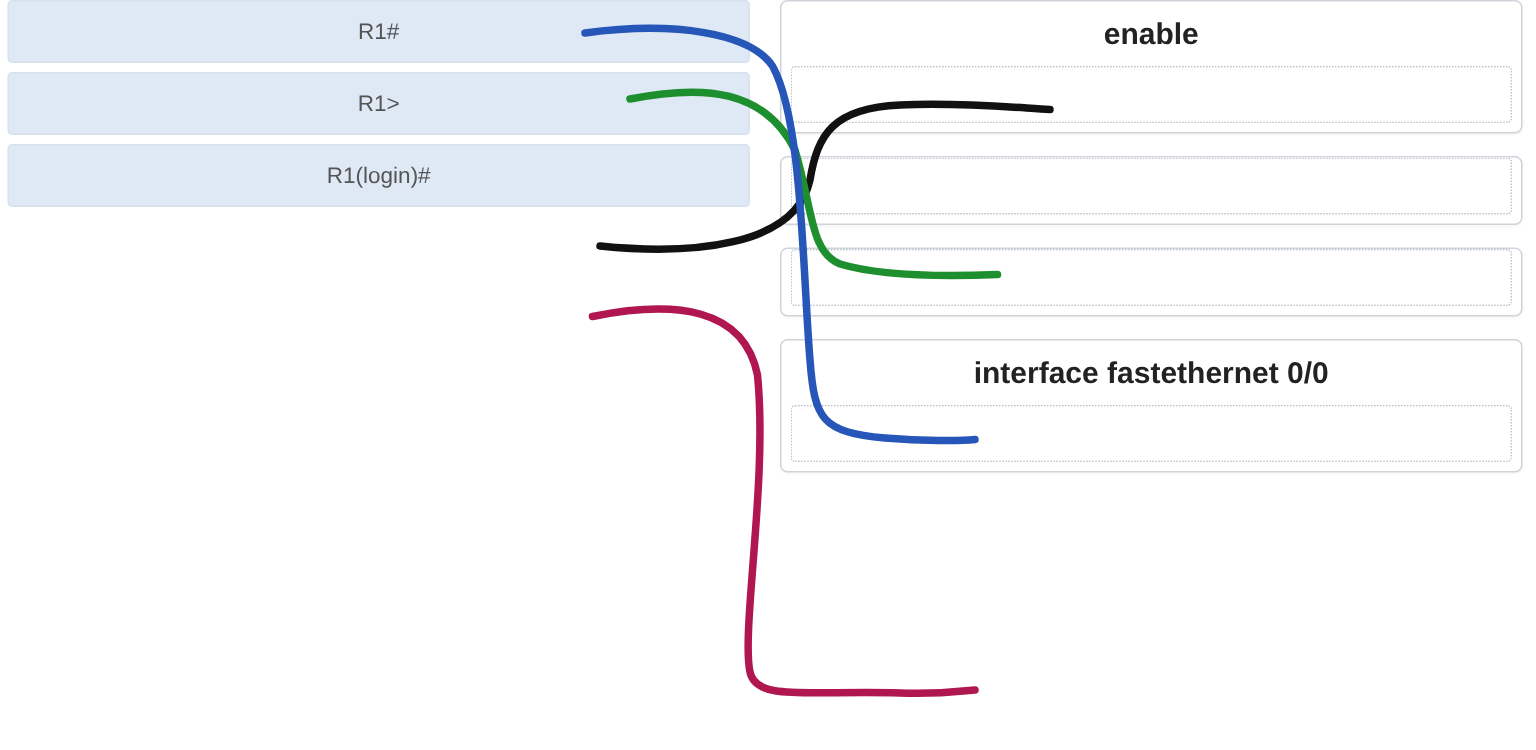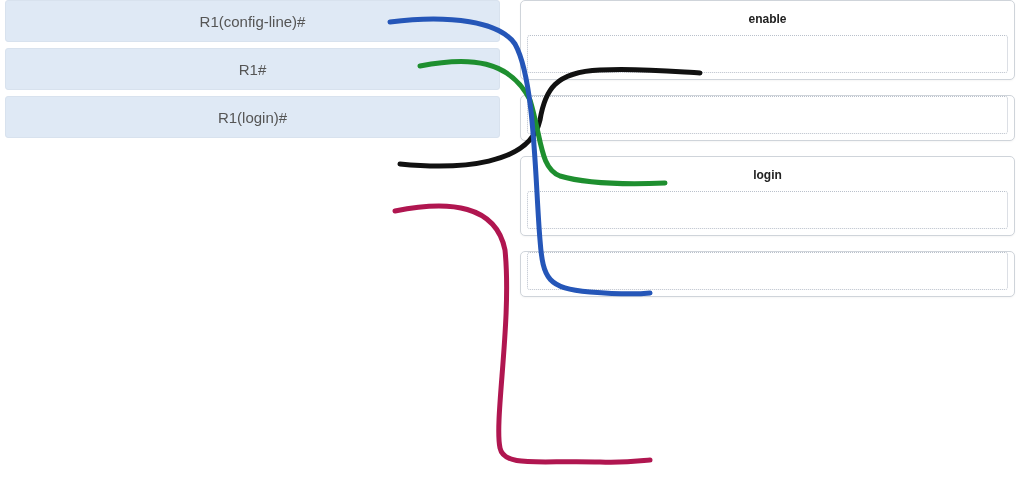--- a/index.html
+++ b/index.html
@@ -40,21 +40,21 @@
     background: #fff;
     border: 1px solid #cfd4da;
     border-radius: 5px;
     margin-bottom: 15px;
     padding: 0;
     box-shadow: 0 1px 2px rgba(0,0,0,0.04);
   }
   .right-header {
     text-align: center;
     font-weight: bold;
-    font-size: 12px;
+    font-size: 20px;
     color: #222;
     padding: 11px 8px 9px 8px;
   }
   .drop-zone {
     margin: 0 6px 6px 6px;
     border: 1px dotted #b9c0cb;
     border-radius: 3px;
     height: 38px;
     background: #fff;
   }
@@ -69,43 +69,43 @@
     stroke-width: 5;
     stroke-linecap: round;
     stroke-linejoin: round;
   }
 </style>
 </head>
 <body>
 
 <div class="left-col">
   <div class="left-item">
-      <span>R1(config-line)#</span>
+      <span>R1#</span>
     </div>
   <div class="left-item">
-      <span>R1#</span>
+      <span>R1&gt;</span>
     </div>
   <div class="left-item">
       <span>R1(login)#</span>
     </div>
 </div>
 
 <div class="right-col">
   <div class="right-item">
     <div class="right-header">enable</div>
     <div class="drop-zone"></div>
   </div>
   <div class="right-item">
     <div class="drop-zone"></div>
   </div>
   <div class="right-item">
-    <div class="right-header">login</div>
     <div class="drop-zone"></div>
   </div>
   <div class="right-item">
+    <div class="right-header">interface fastethernet 0/0</div>
     <div class="drop-zone"></div>
   </div>
 </div>
 
 <svg class="lines">
 
   <path stroke="#111111" d="M 400 164 C 460 170, 530 165, 540 120 C 545 90, 555 72, 600 70 C 640 68, 680 72, 700 73"></path>
 
   <path stroke="#1e8f2f" d="M 420 66 C 470 56, 510 60, 530 100 C 542 140, 540 168, 560 176 C 590 185, 640 184, 665 183"></path>
 

